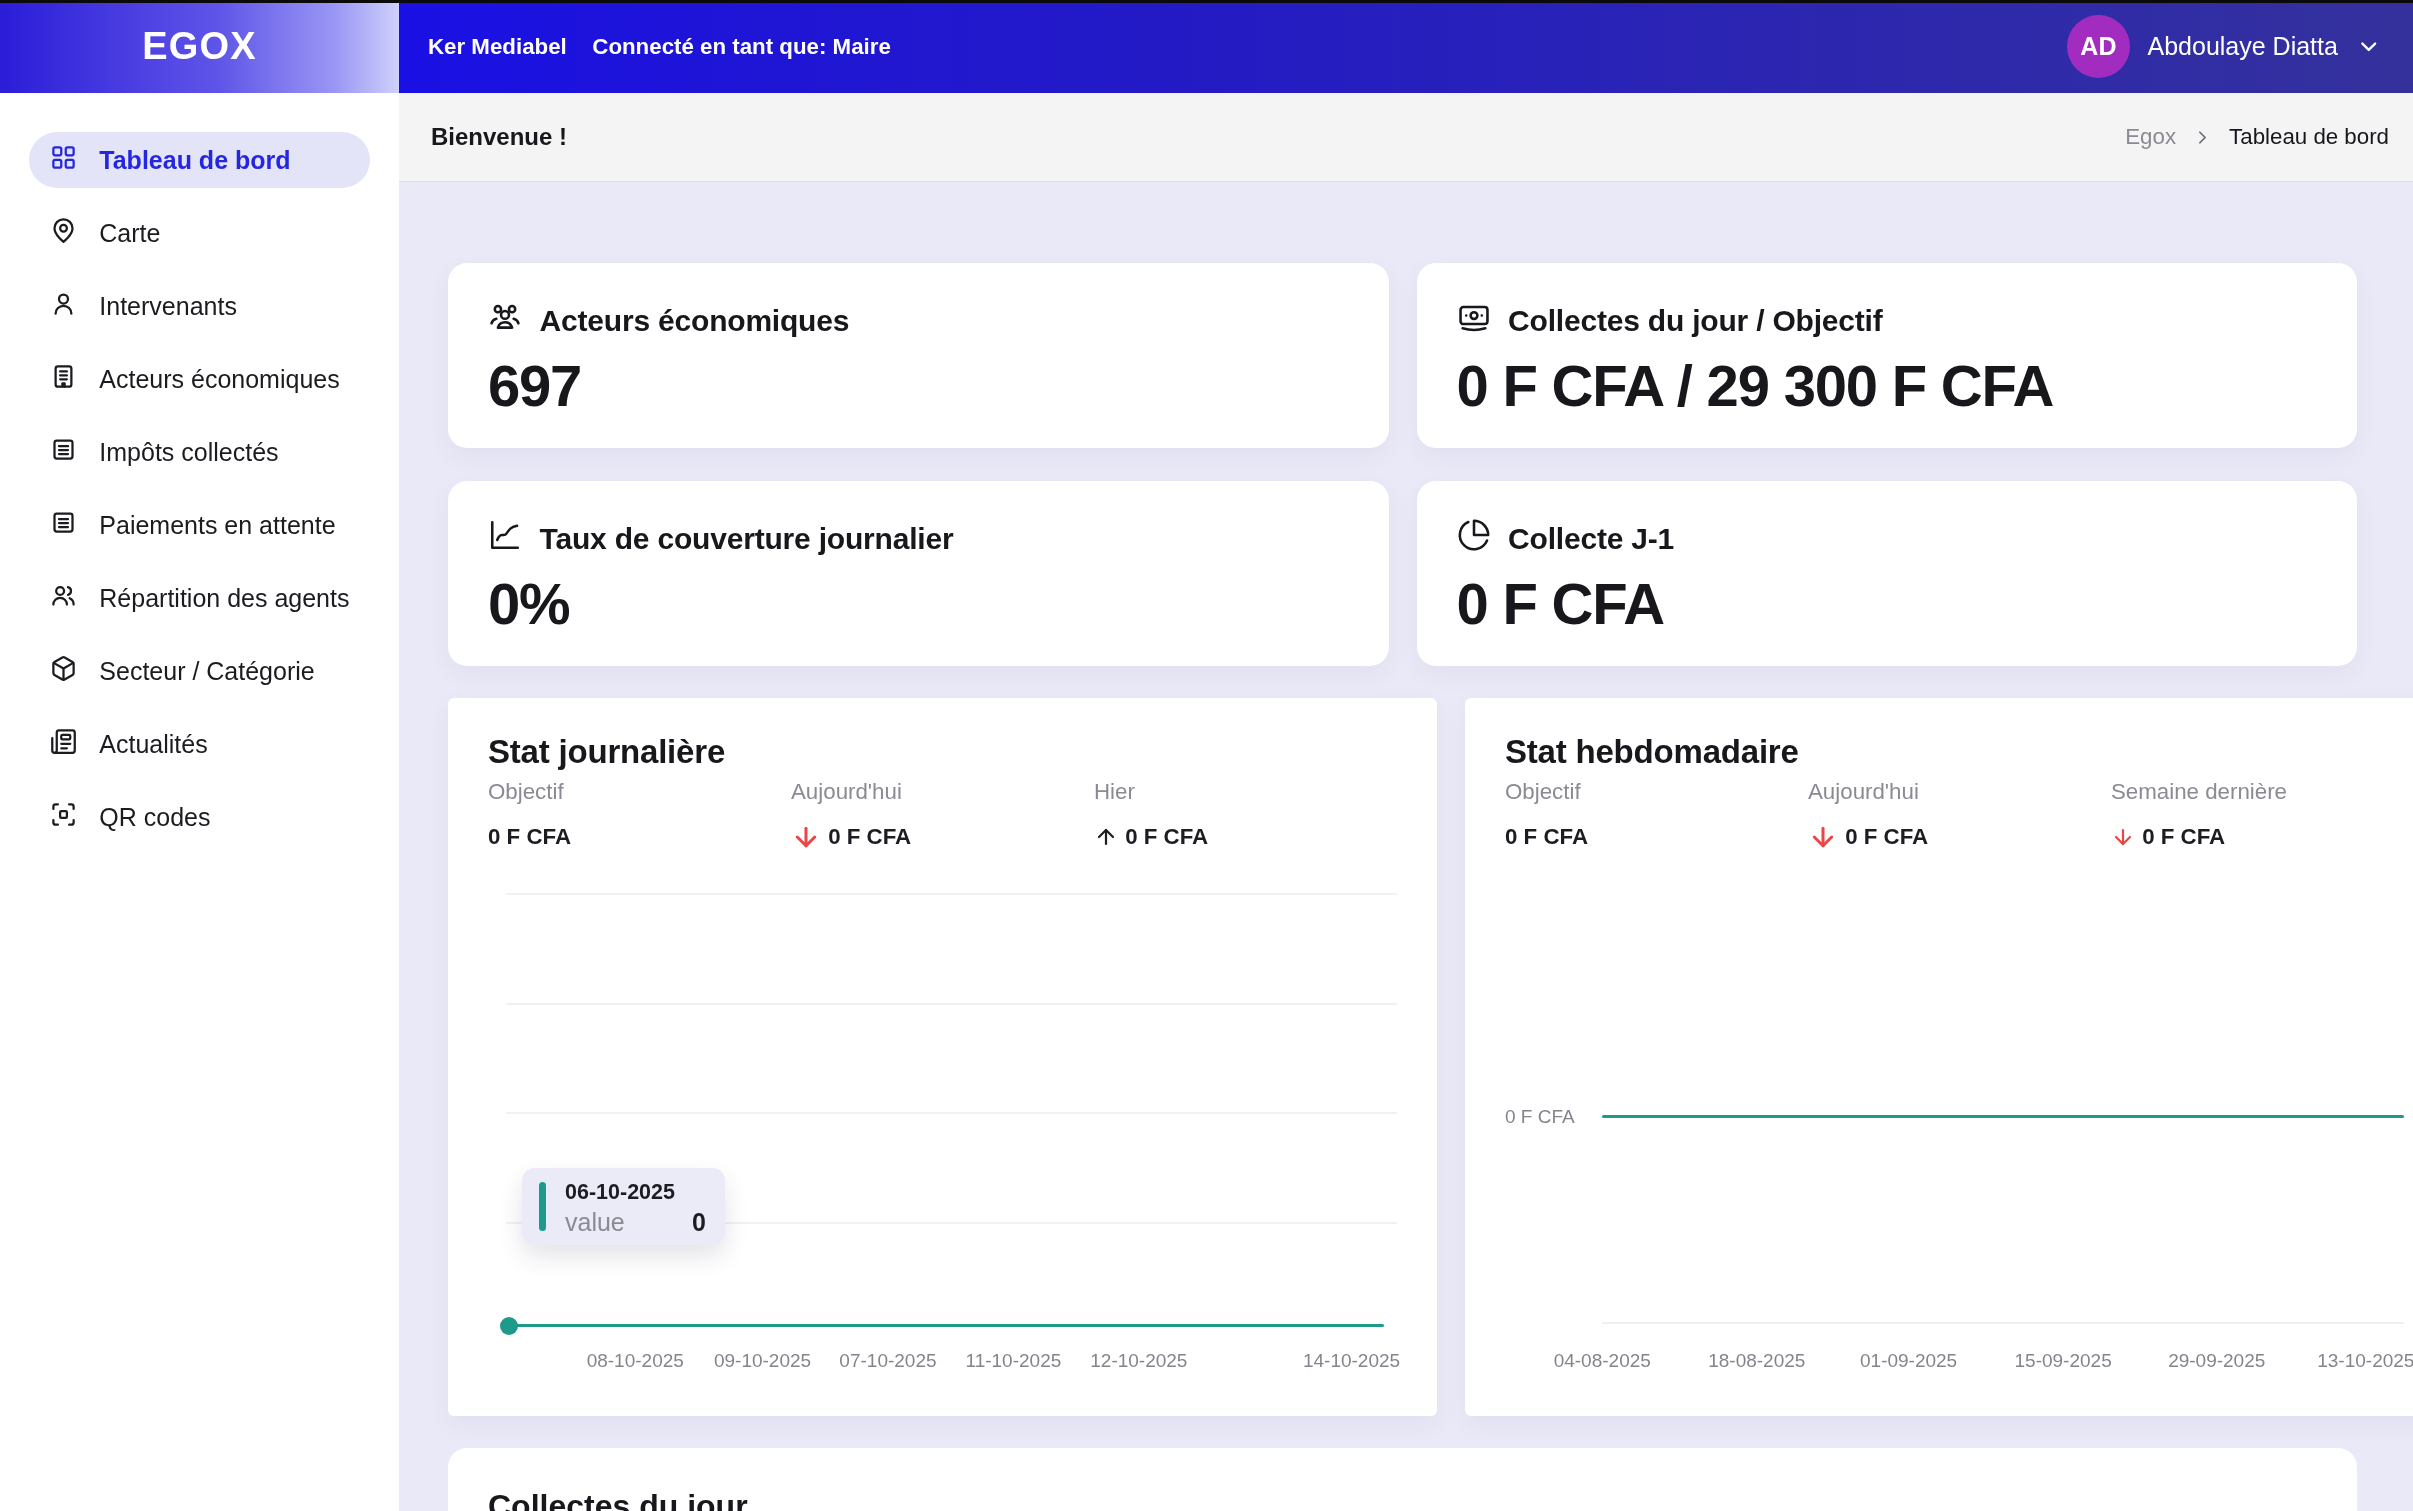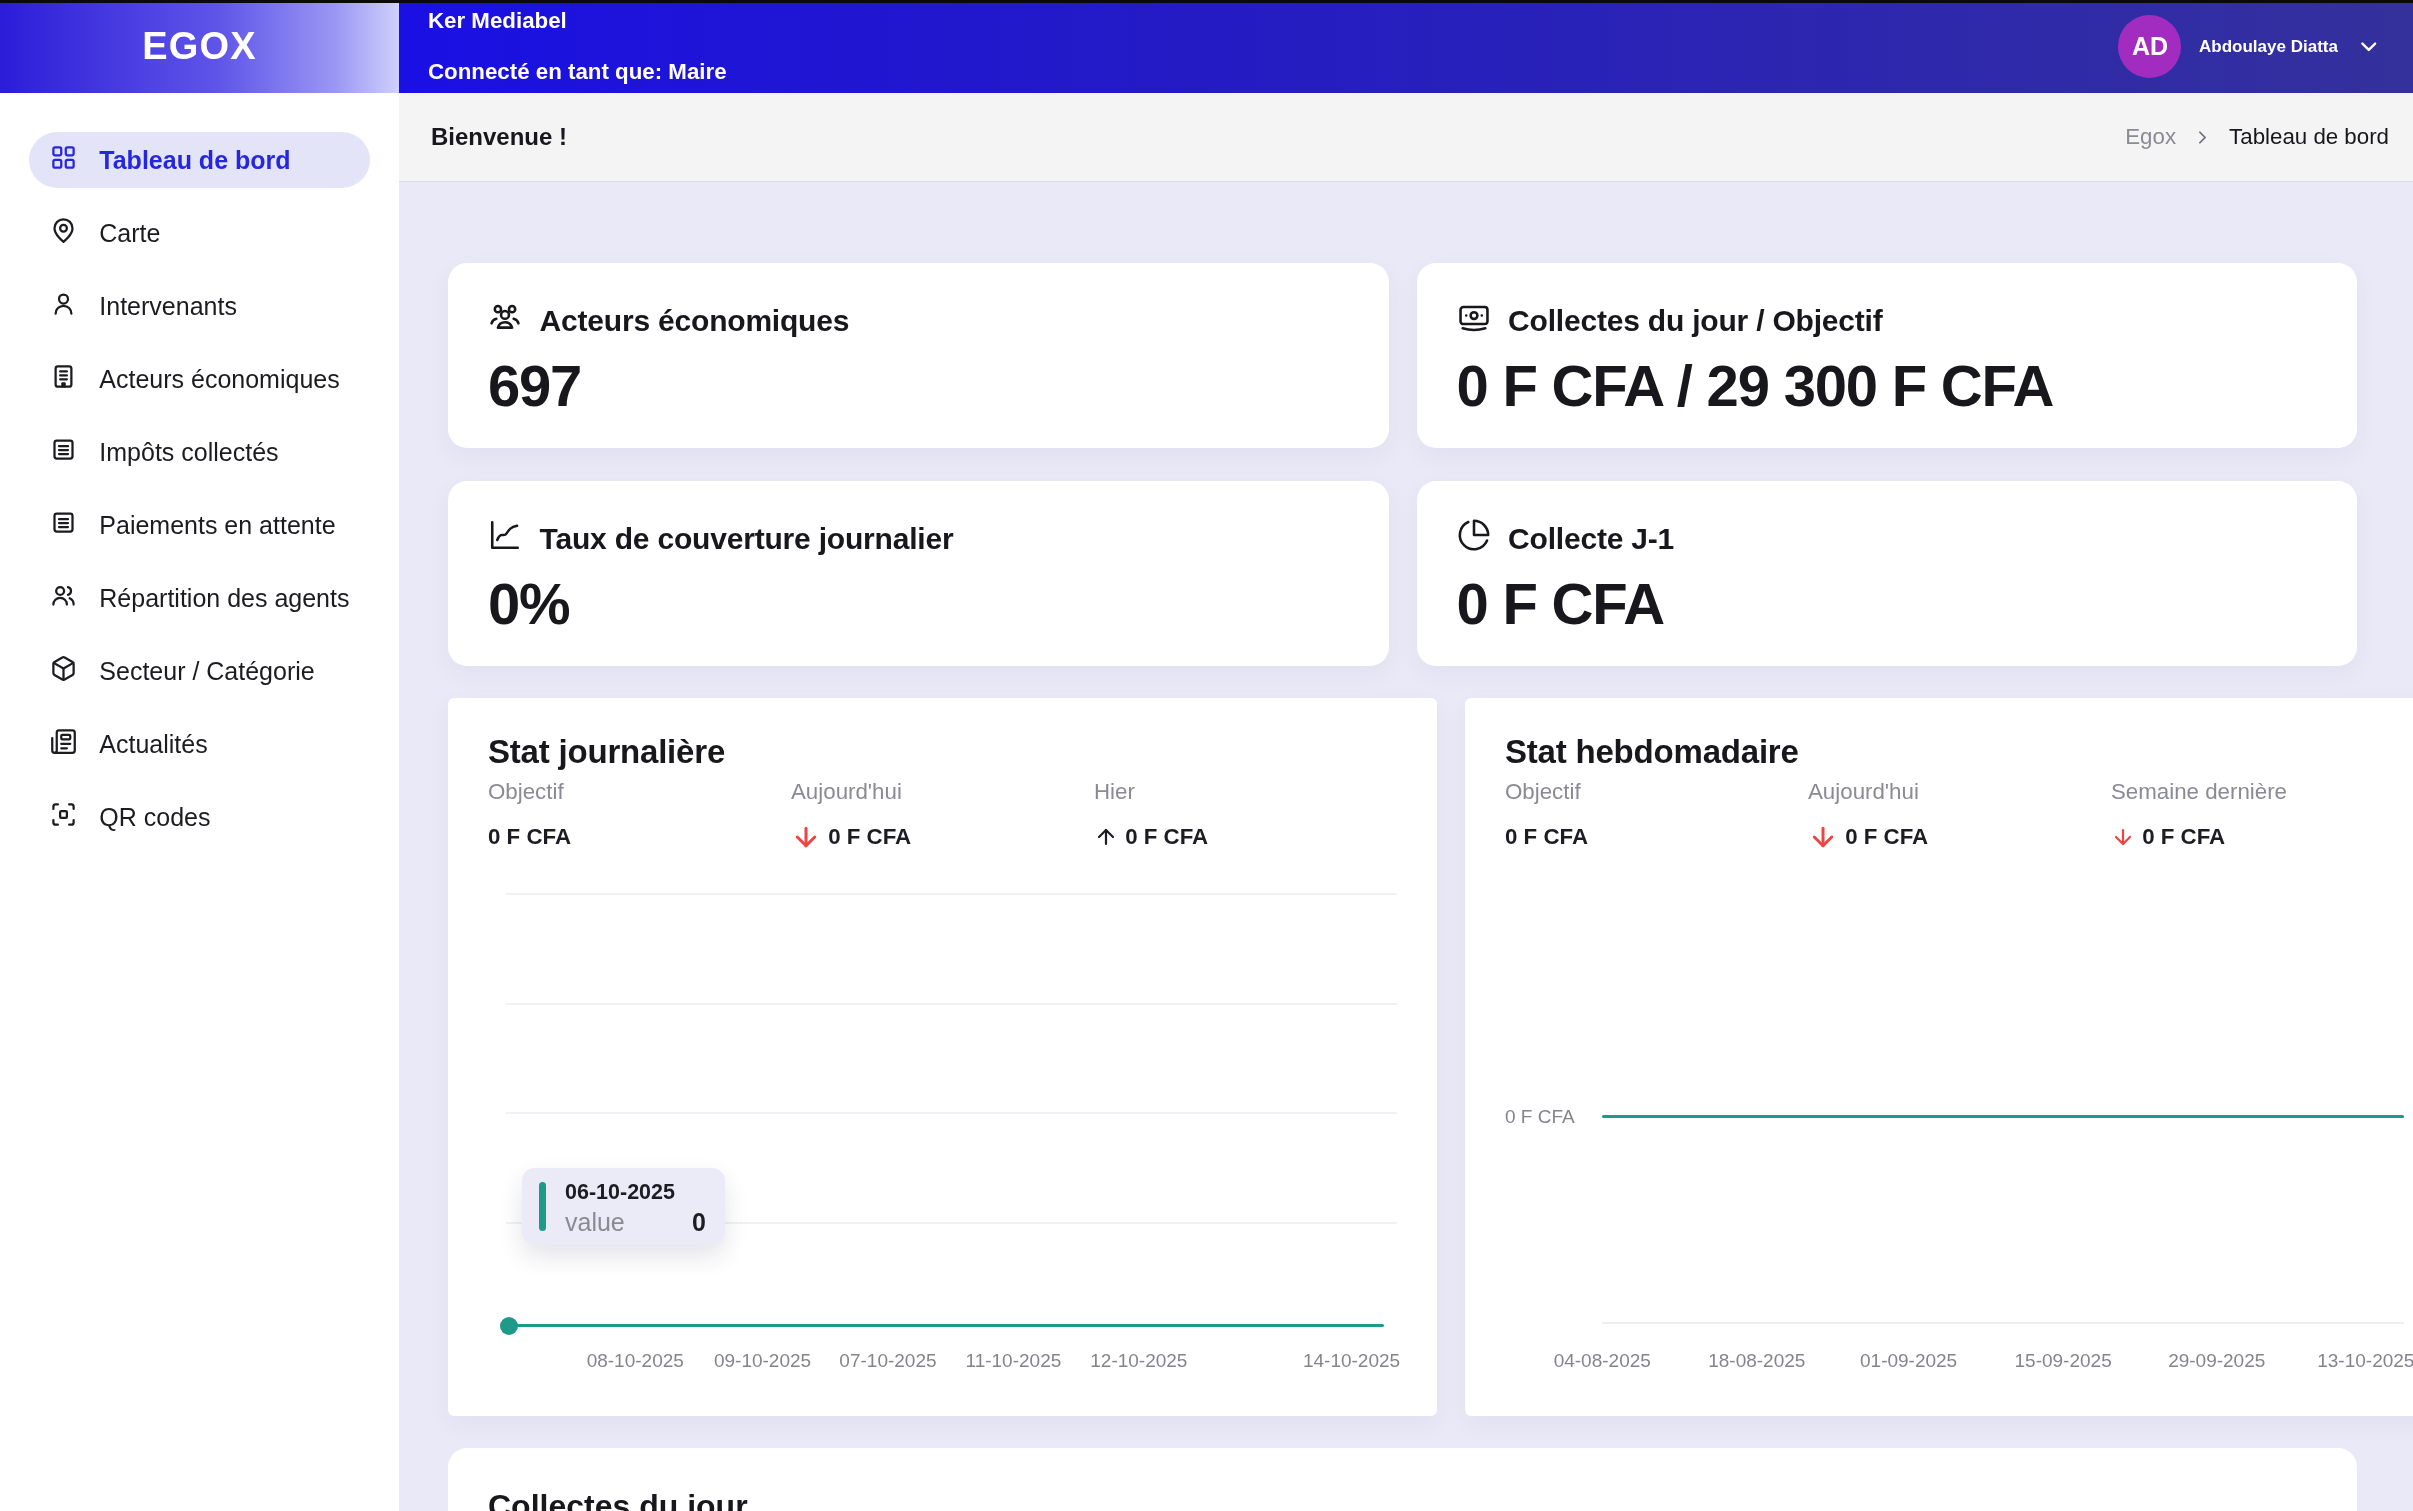--- a/index.html
+++ b/index.html
@@ -15,29 +15,29 @@
   .logo-area {
     width:399px; display:flex; align-items:center; justify-content:center;
     background:linear-gradient(90deg,#2b1dd8 0%,#5f55e8 55%,#9a97f4 84%,#cfd0fb 100%);
   }
   .logo { color:#fff; font-size:38px; font-weight:800; letter-spacing:1.2px; }
   .topbar-main {
     flex:1; display:flex; align-items:center; justify-content:space-between;
     background:linear-gradient(90deg,#1a10e4 0%,#241bc4 40%,#34319c 100%);
     padding:0 32px 0 29px;
   }
-  .topbar-left { display:flex; align-items:flex-start; gap:25.5px;flex-direction:column; }
+  .topbar-left { display:flex; align-items:center; gap:25.5px; }
   .topbar-left span { color:#ffffff; font-size:22.3px; font-weight:600; }
   .user-menu { display:flex; align-items:center; gap:17.6px; cursor:pointer; }
   .avatar {
     width:63px; height:63px; border-radius:50%; background:#a32cc0;
     color:#fff; font-size:25px; font-weight:600;
     display:flex; align-items:center; justify-content:center;
   }
-  .user-name { color:#fff; font-size:17px; font-weight:700; }
+  .user-name { color:#fff; font-size:25px; font-weight:400; }
   .chev svg { width:25.5px; height:25.5px; color:#fff; display:block; }
 
   
   .layout { display:flex; height:1418px; }
   .sidebar { width:399px; background:#ffffff; padding-top:22.3px; flex-shrink:0; }
   .nav-item {
     display:flex; align-items:center; gap:22.3px;
     height:56px; margin:17px 29px; padding:0 21px; border-radius:45px;
     font-size:25px; font-weight:500; color:#1b1b20; cursor:pointer; white-space:nowrap;
   }

